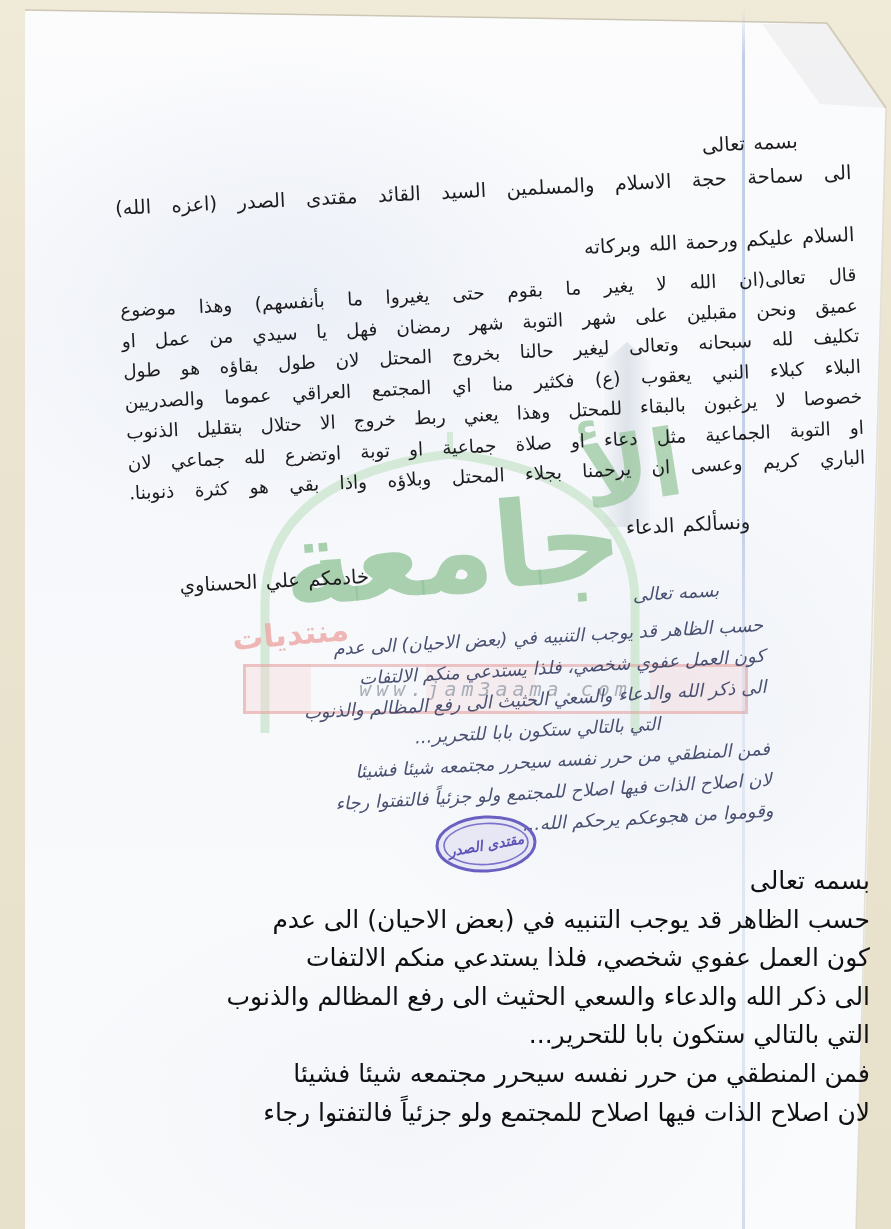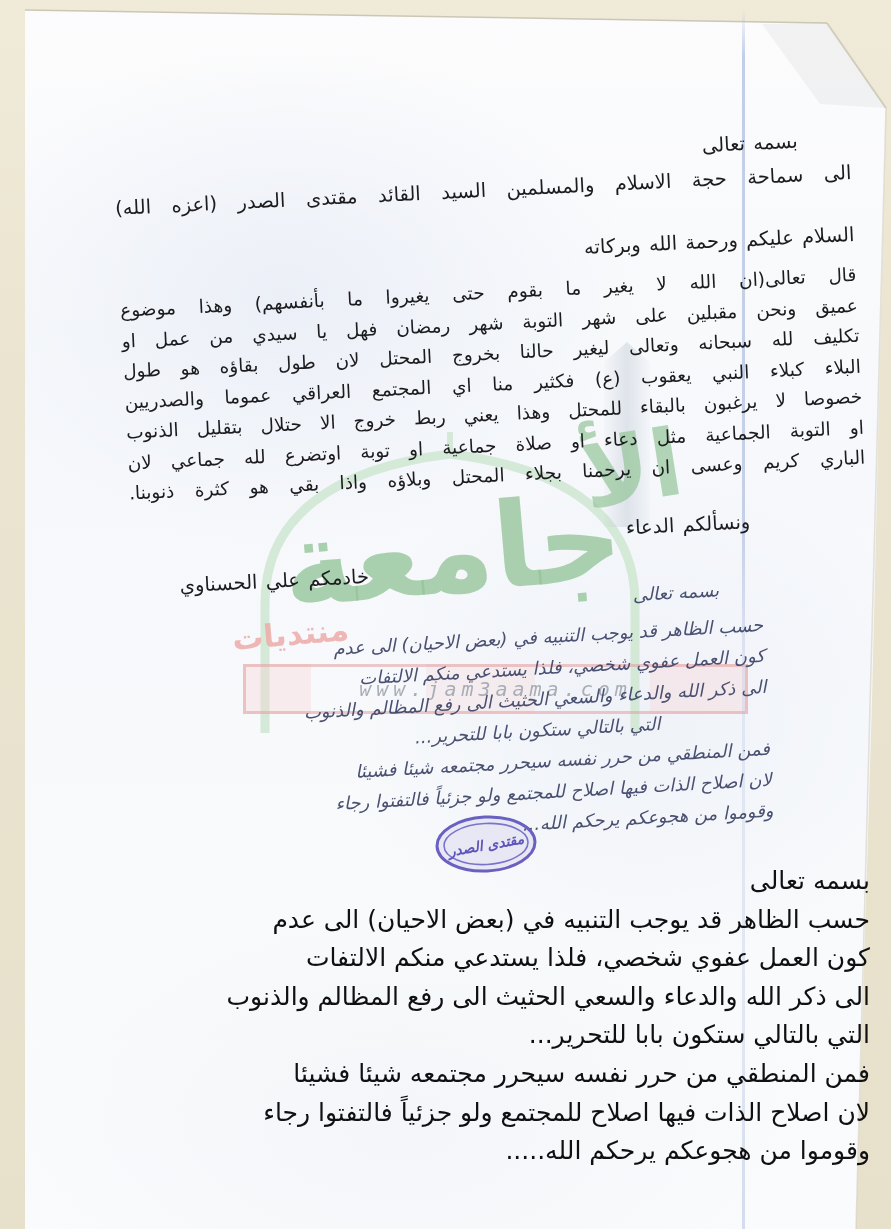--- a/index.html
+++ b/index.html
@@ -158,16 +158,15 @@
   </svg>
 
   <div class="transcript">
     <div>بسمه تعالى</div>
     <div>حسب الظاهر قد يوجب التنبيه في (بعض الاحيان) الى عدم</div>
     <div>كون العمل عفوي شخصي، فلذا يستدعي منكم الالتفات</div>
     <div>الى ذكر الله والدعاء والسعي الحثيث الى رفع المظالم والذنوب</div>
     <div>التي بالتالي ستكون بابا للتحرير...</div>
     <div>فمن المنطقي من حرر نفسه سيحرر مجتمعه شيئا فشيئا</div>
     <div>لان اصلاح الذات فيها اصلاح للمجتمع ولو جزئياً فالتفتوا رجاء</div>
-    <div>وقوموا من هجوعكم يرحكم الله.....</div>
   </div>
 
 </div>
 
 </body></html>

